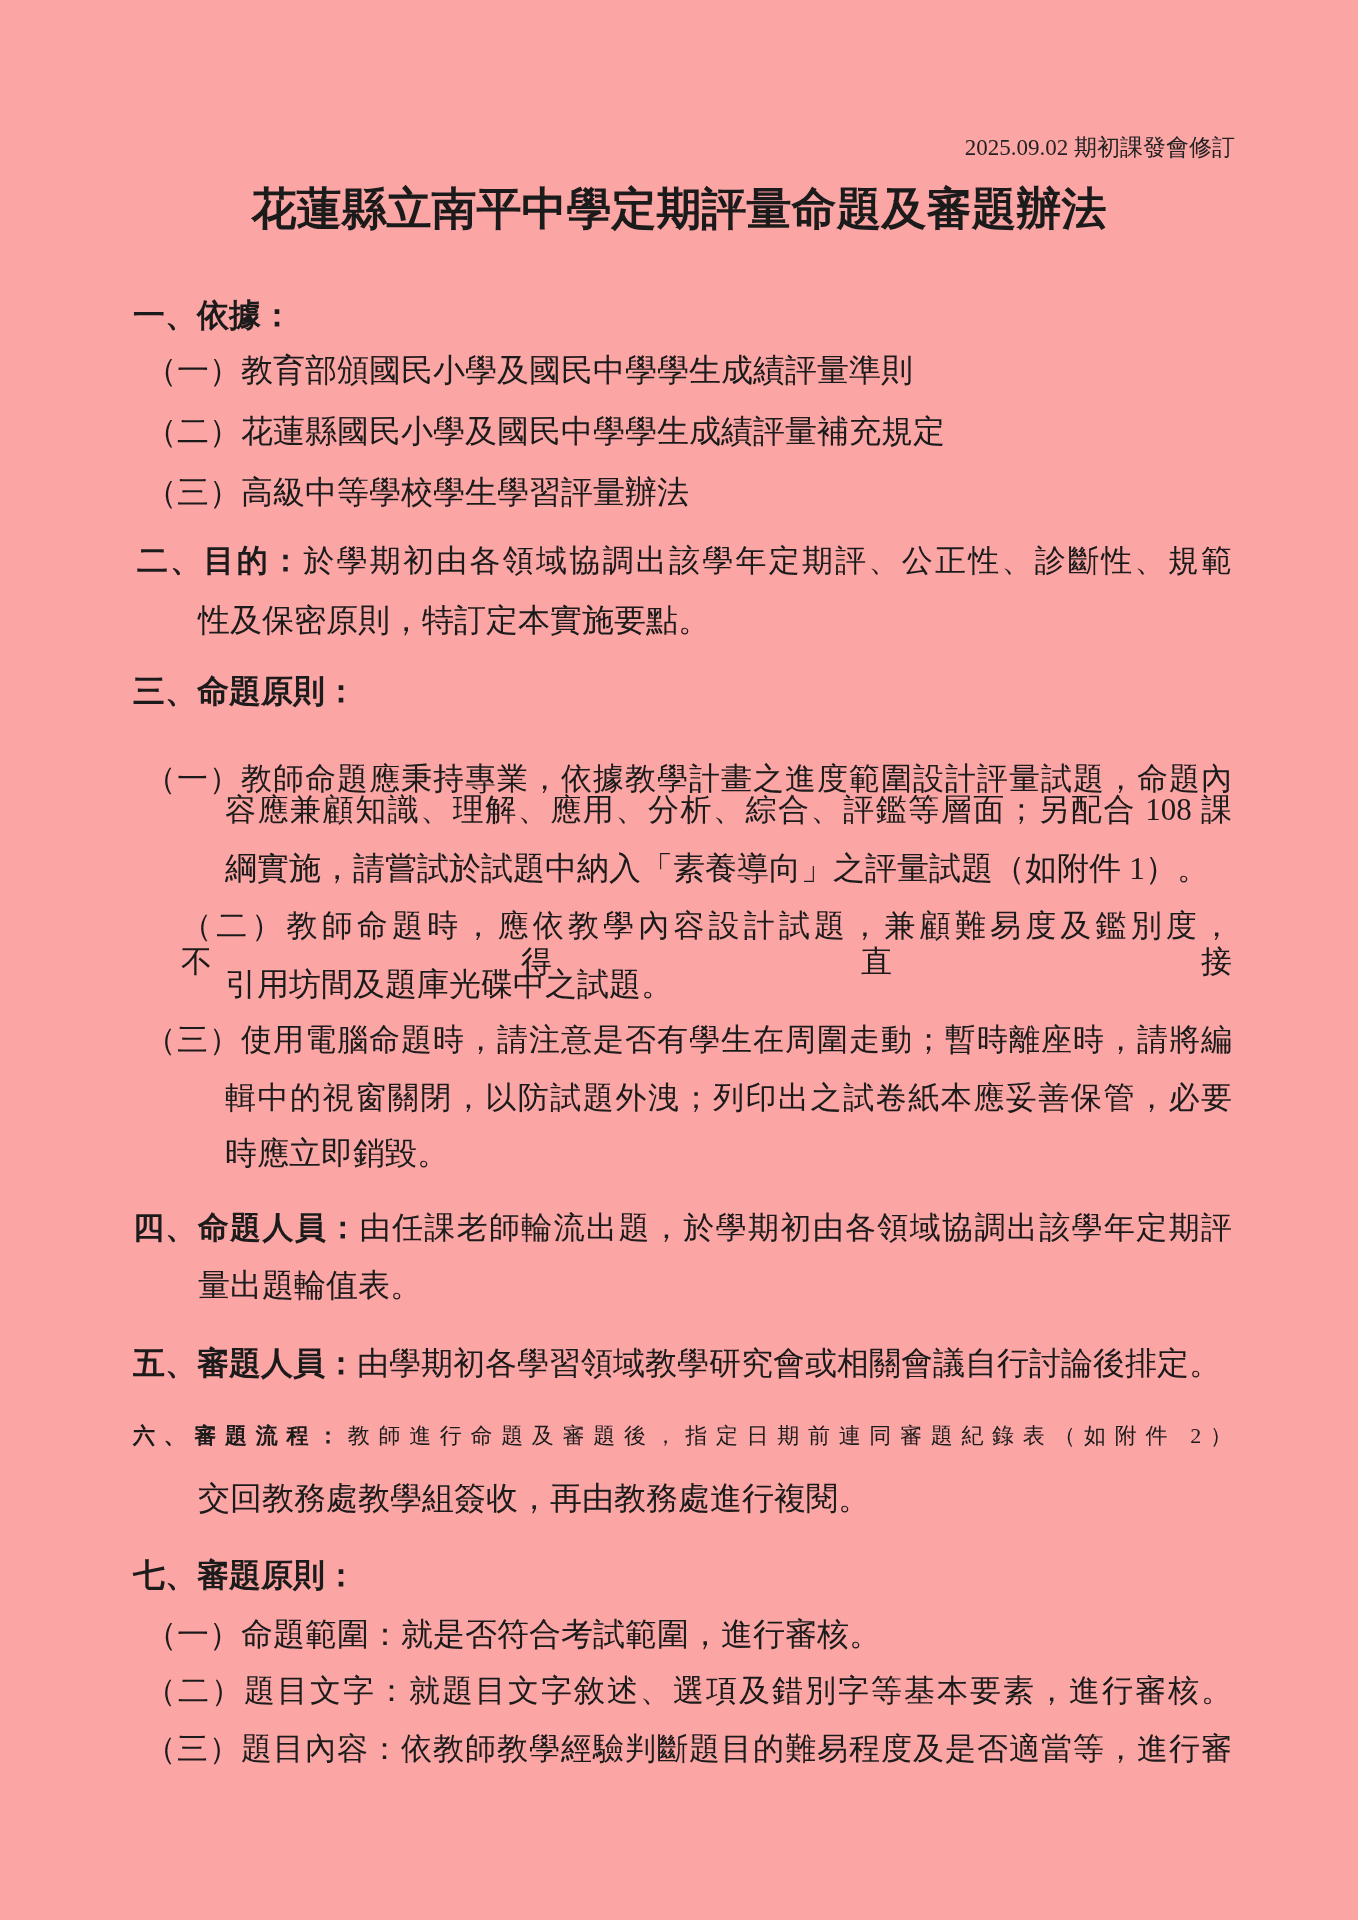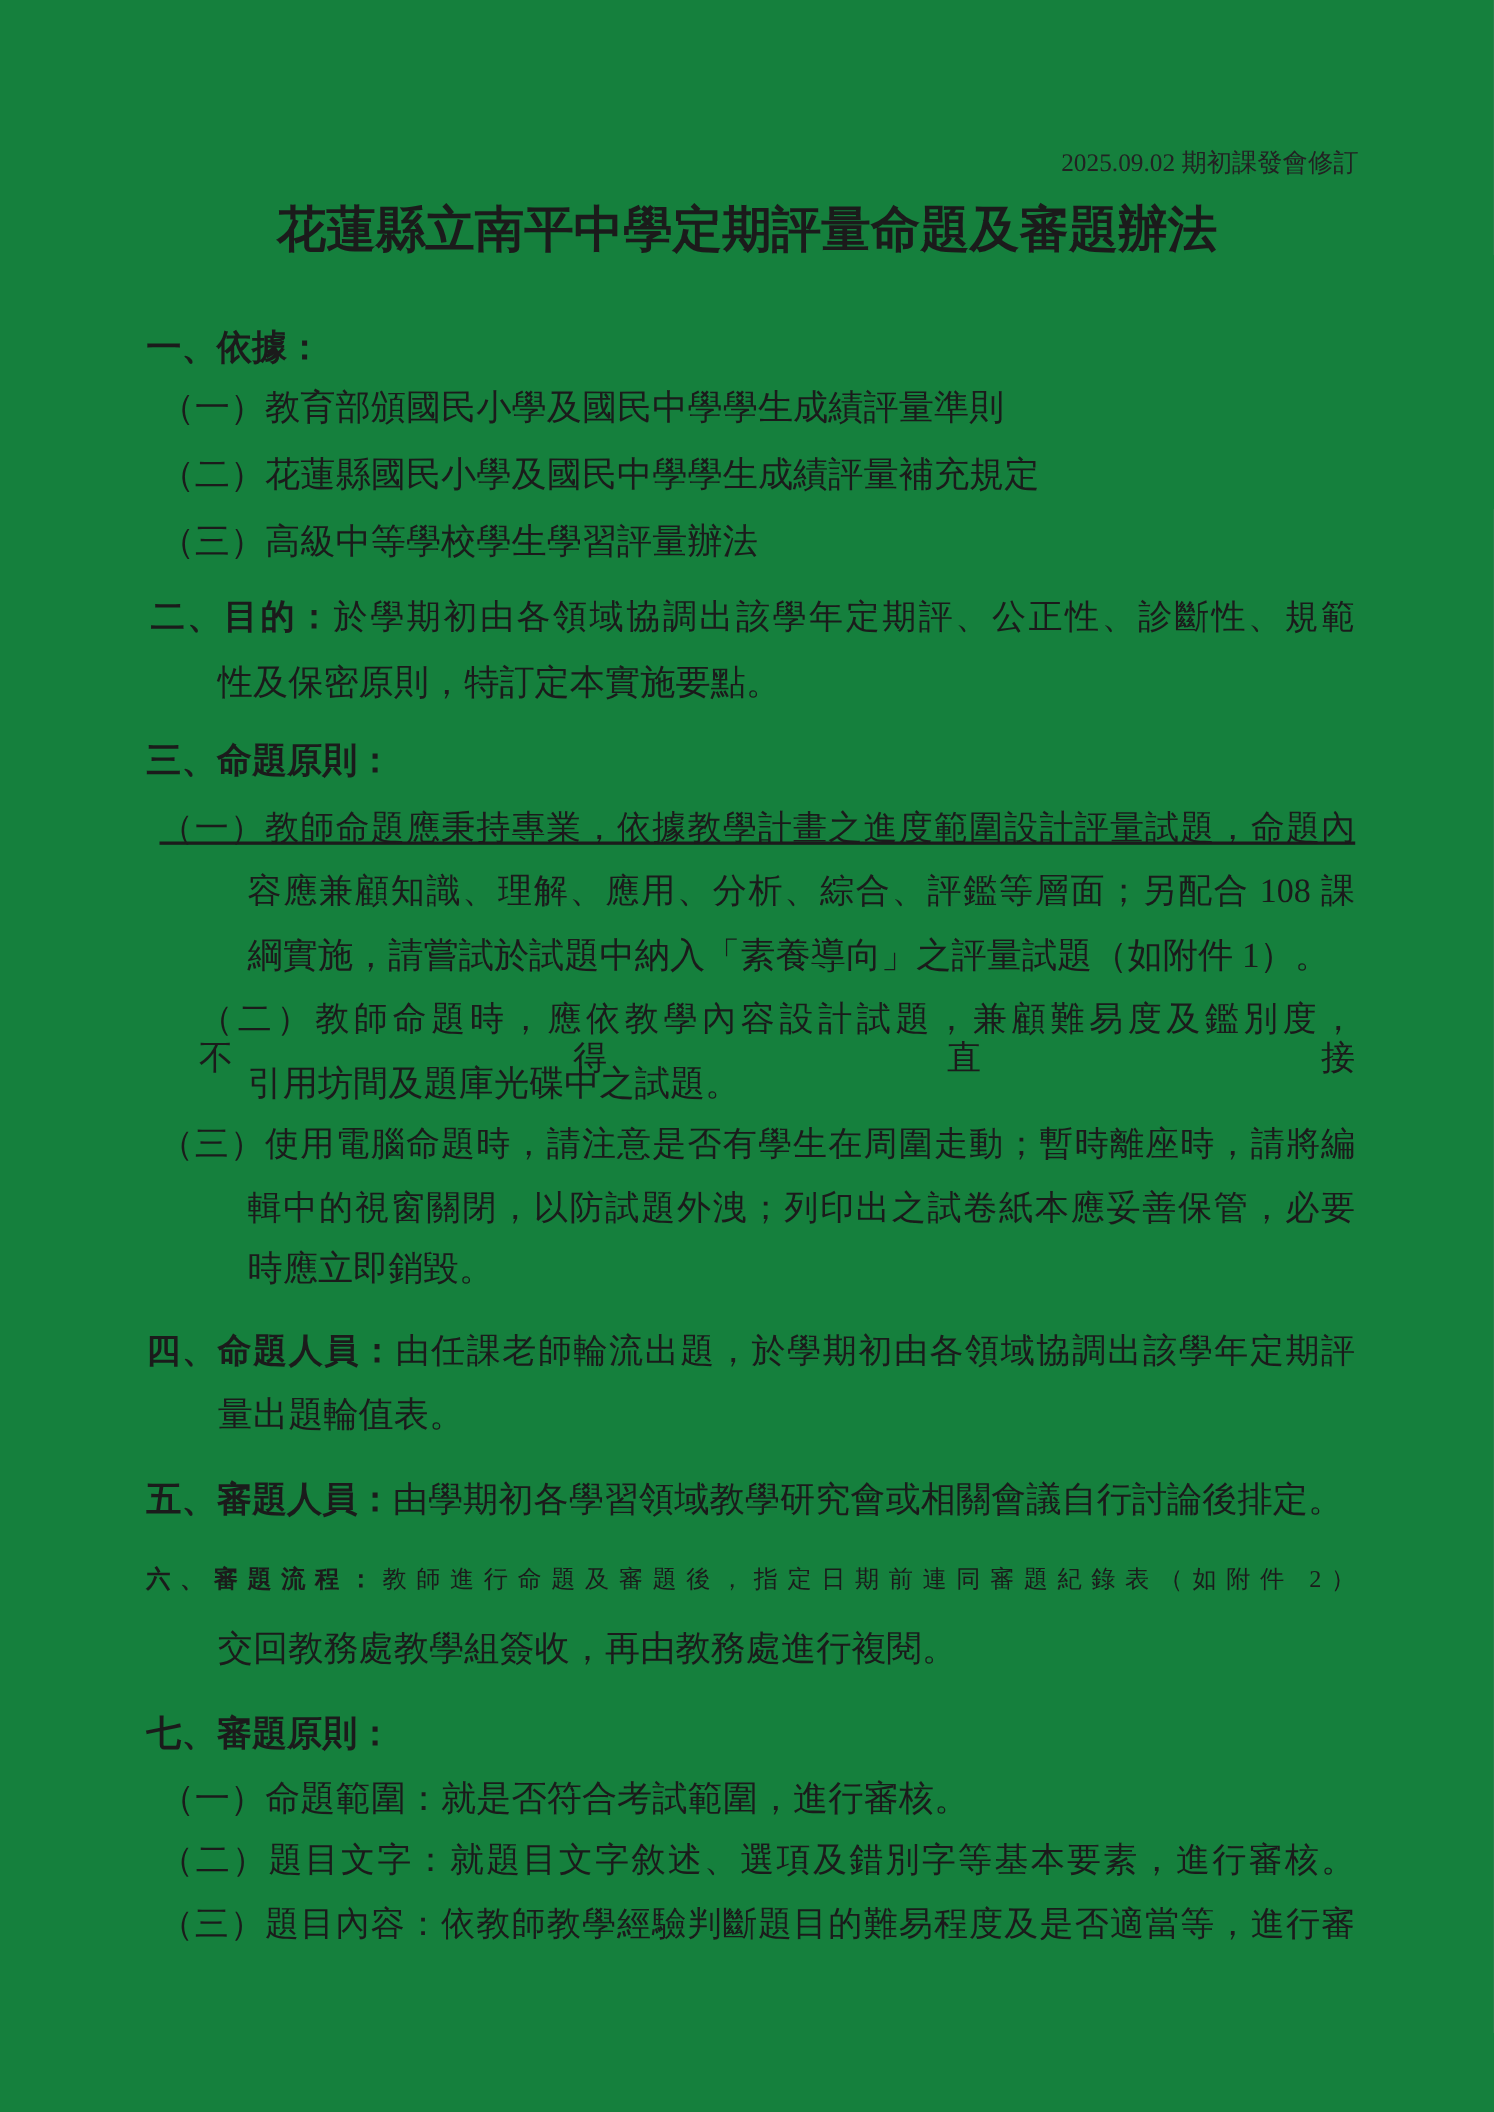--- a/index.html
+++ b/index.html
@@ -5,21 +5,21 @@
   html,body{margin:0;padding:0;}
   body{
     background:#888;
     font-family:"Liberation Serif","DejaVu Serif",serif;
   }
   .page{
     position:relative;
     width:1358px;
     height:1920px;
     margin:0 auto;
-    background:#15803d;
+    background:#fca5a5;
     color:#1b1b1b;
     overflow:hidden;
   }
   .rev-note{
     position:absolute;
     top:134px;
     right:123px;
     font-size:23px;
     line-height:1.2;
     white-space:nowrap;
@@ -70,21 +70,21 @@
 
   <h1 class="doc-title">花蓮縣立南平中學定期評量命題及審題辦法</h1>
 
   <p class="line" style="top:297px;  left:133px;"><b class="lbl">一、依據：</b><span></span></p>
   <p class="line" style="top:352px;  left:145px;"><b class="lbl"></b><span>（一）教育部頒國民小學及國民中學學生成績評量準則</span></p>
   <p class="line" style="top:474px;  left:145px;"><b class="lbl"></b><span>（三）高級中等學校學生學習評量辦法</span></p>
   <p class="line" style="top:413px;  left:145px;"><b class="lbl"></b><span>（二）花蓮縣國民小學及國民中學學生成績評量補充規定</span></p>
   <p class="line j" style="top:543px;  left:137px;"><b class="lbl">二、目的：</b><span>於學期初由各領域協調出該學年定期評、公正性、診斷性、規範</span></p>
   <p class="line" style="top:602px;  left:198px;"><b class="lbl"></b><span>性及保密原則，特訂定本實施要點。</span></p>
   <p class="line" style="top:673px;  left:133px;"><b class="lbl">三、命題原則：</b><span></span></p>
-  <p class="line j" style="top:735px;  left:145px;text-decoration:underline;"><b class="lbl"></b><span>（一）教師命題應秉持專業，依據教學計畫之進度範圍設計評量試題，命題內</span></p>
+  <p class="line j" style="top:761px;  left:145px;"><b class="lbl"></b><span>（一）教師命題應秉持專業，依據教學計畫之進度範圍設計評量試題，命題內</span></p>
   <p class="line j" style="top:792px;  left:225px;"><b class="lbl"></b><span>容應兼顧知識、理解、應用、分析、綜合、評鑑等層面；另配合 108 課</span></p>
   <p class="line" style="top:850px;  left:225px;"><b class="lbl"></b><span>綱實施，請嘗試於試題中納入「素養導向」之評量試題（如附件 1）。</span></p>
   <p class="line j" style="top:908px;  left:145px;margin-left:36px;"><b class="lbl"></b><span>（二）教師命題時，應依教學內容設計試題，兼顧難易度及鑑別度，不得直接</span></p>
   <p class="line" style="top:966px;  left:225px;"><b class="lbl"></b><span>引用坊間及題庫光碟中之試題。</span></p>
   <p class="line j" style="top:1022px; left:145px;"><b class="lbl"></b><span>（三）使用電腦命題時，請注意是否有學生在周圍走動；暫時離座時，請將編</span></p>
   <p class="line j" style="top:1080px; left:225px;"><b class="lbl"></b><span>輯中的視窗關閉，以防試題外洩；列印出之試卷紙本應妥善保管，必要</span></p>
   <p class="line" style="top:1135px; left:225px;"><b class="lbl"></b><span>時應立即銷毀。</span></p>
   <p class="line j" style="top:1210px; left:133px;"><b class="lbl">四、命題人員：</b><span>由任課老師輪流出題，於學期初由各領域協調出該學年定期評</span></p>
   <p class="line" style="top:1267px; left:198px;"><b class="lbl"></b><span>量出題輪值表。</span></p>
   <p class="line" style="top:1345px; left:133px;"><b class="lbl">五、審題人員：</b><span>由學期初各學習領域教學研究會或相關會議自行討論後排定。</span></p>

